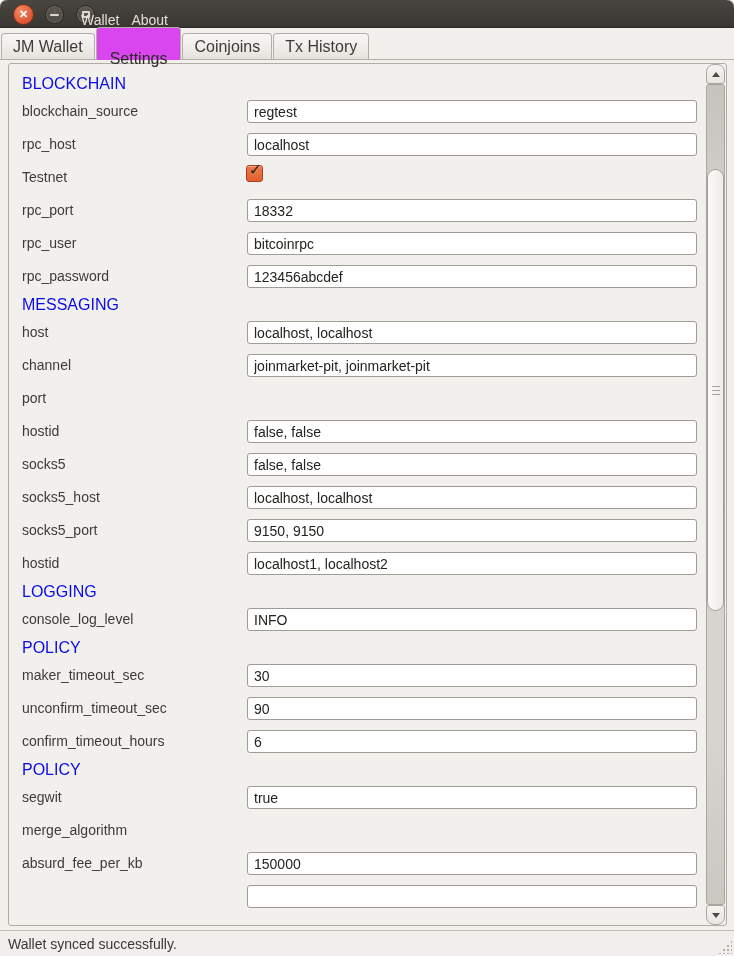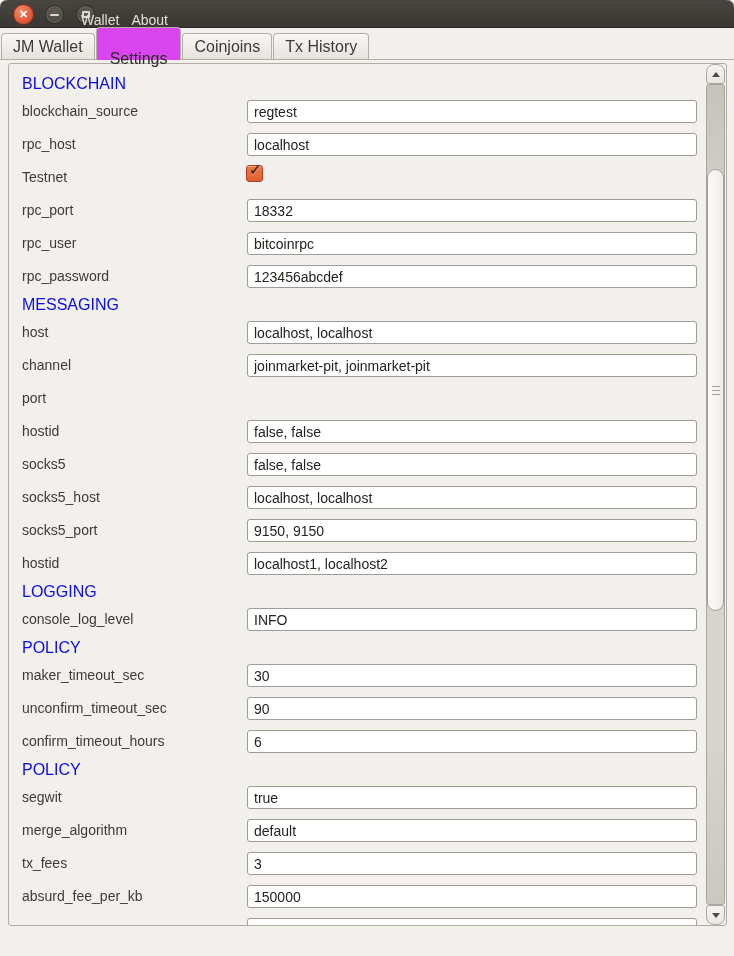--- a/index.html
+++ b/index.html
@@ -230,25 +230,20 @@
             <span class="field-label">confirm_timeout_hours</span>
             <input type="text" class="field-input" value="6" style="">
           </div>
           <div class="section-header">POLICY</div>
           <div class="field-row">
             <span class="field-label">segwit</span>
             <input type="text" class="field-input" value="true" style="">
           </div>
           <div class="field-row">
             <span class="field-label">merge_algorithm</span>
-            <input type="text" class="field-input" value="default" style="">
-          </div>
-          <div class="field-row">
-            <span class="field-label">tx_fees</span>
-            <input type="text" class="field-input" value="3" style="">
           </div>
           <div class="field-row">
             <span class="field-label">absurd_fee_per_kb</span>
             <input type="text" class="field-input" value="150000" style="">
           </div>
           <div class="field-row">
             <span class="field-label"></span>
             <input type="text" class="field-input" style="">
           </div>
         </div>
@@ -262,14 +257,18 @@
             <div class="grip"></div>
           </div>
         </div>
         <div class="stepper down">
           <i class="tri-down"></i>
         </div>
       </div>
     </div>
   </div>
 
+  <div class="statusbar">
+    <span>Wallet synced successfully.</span>
+    <div class="resize-grip"></div>
+  </div>
 
 </div>
 
 </body></html>

